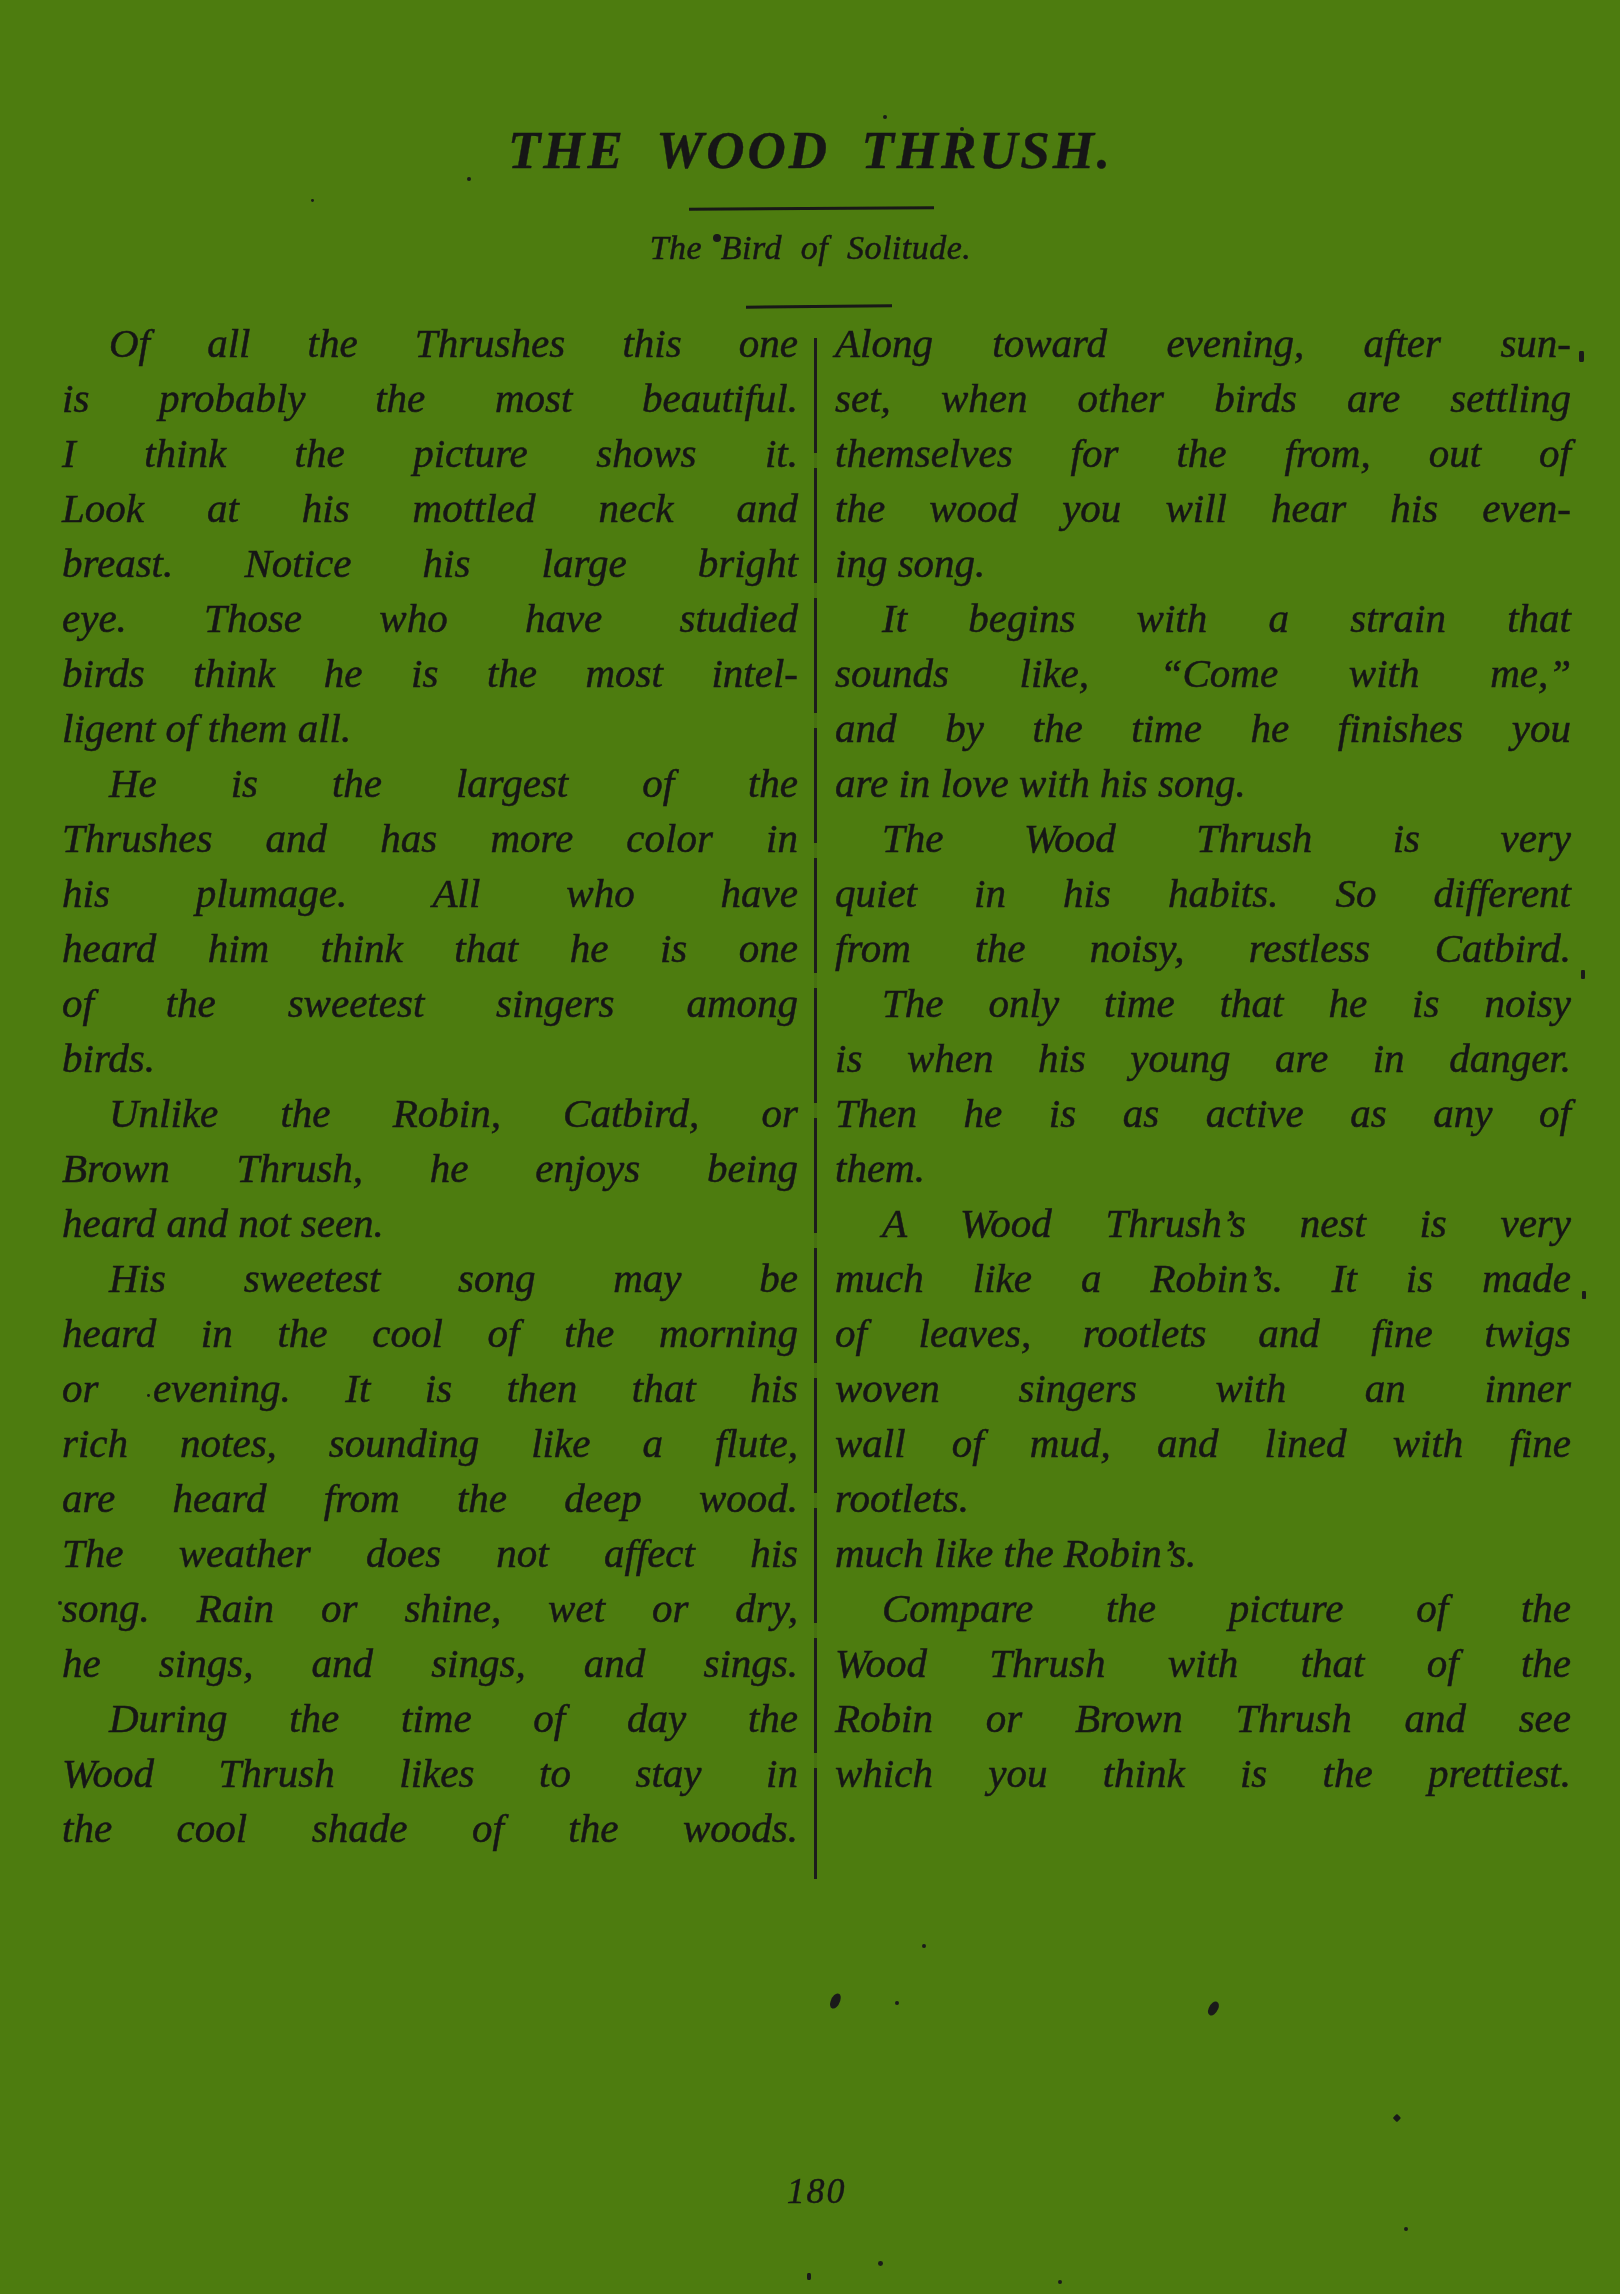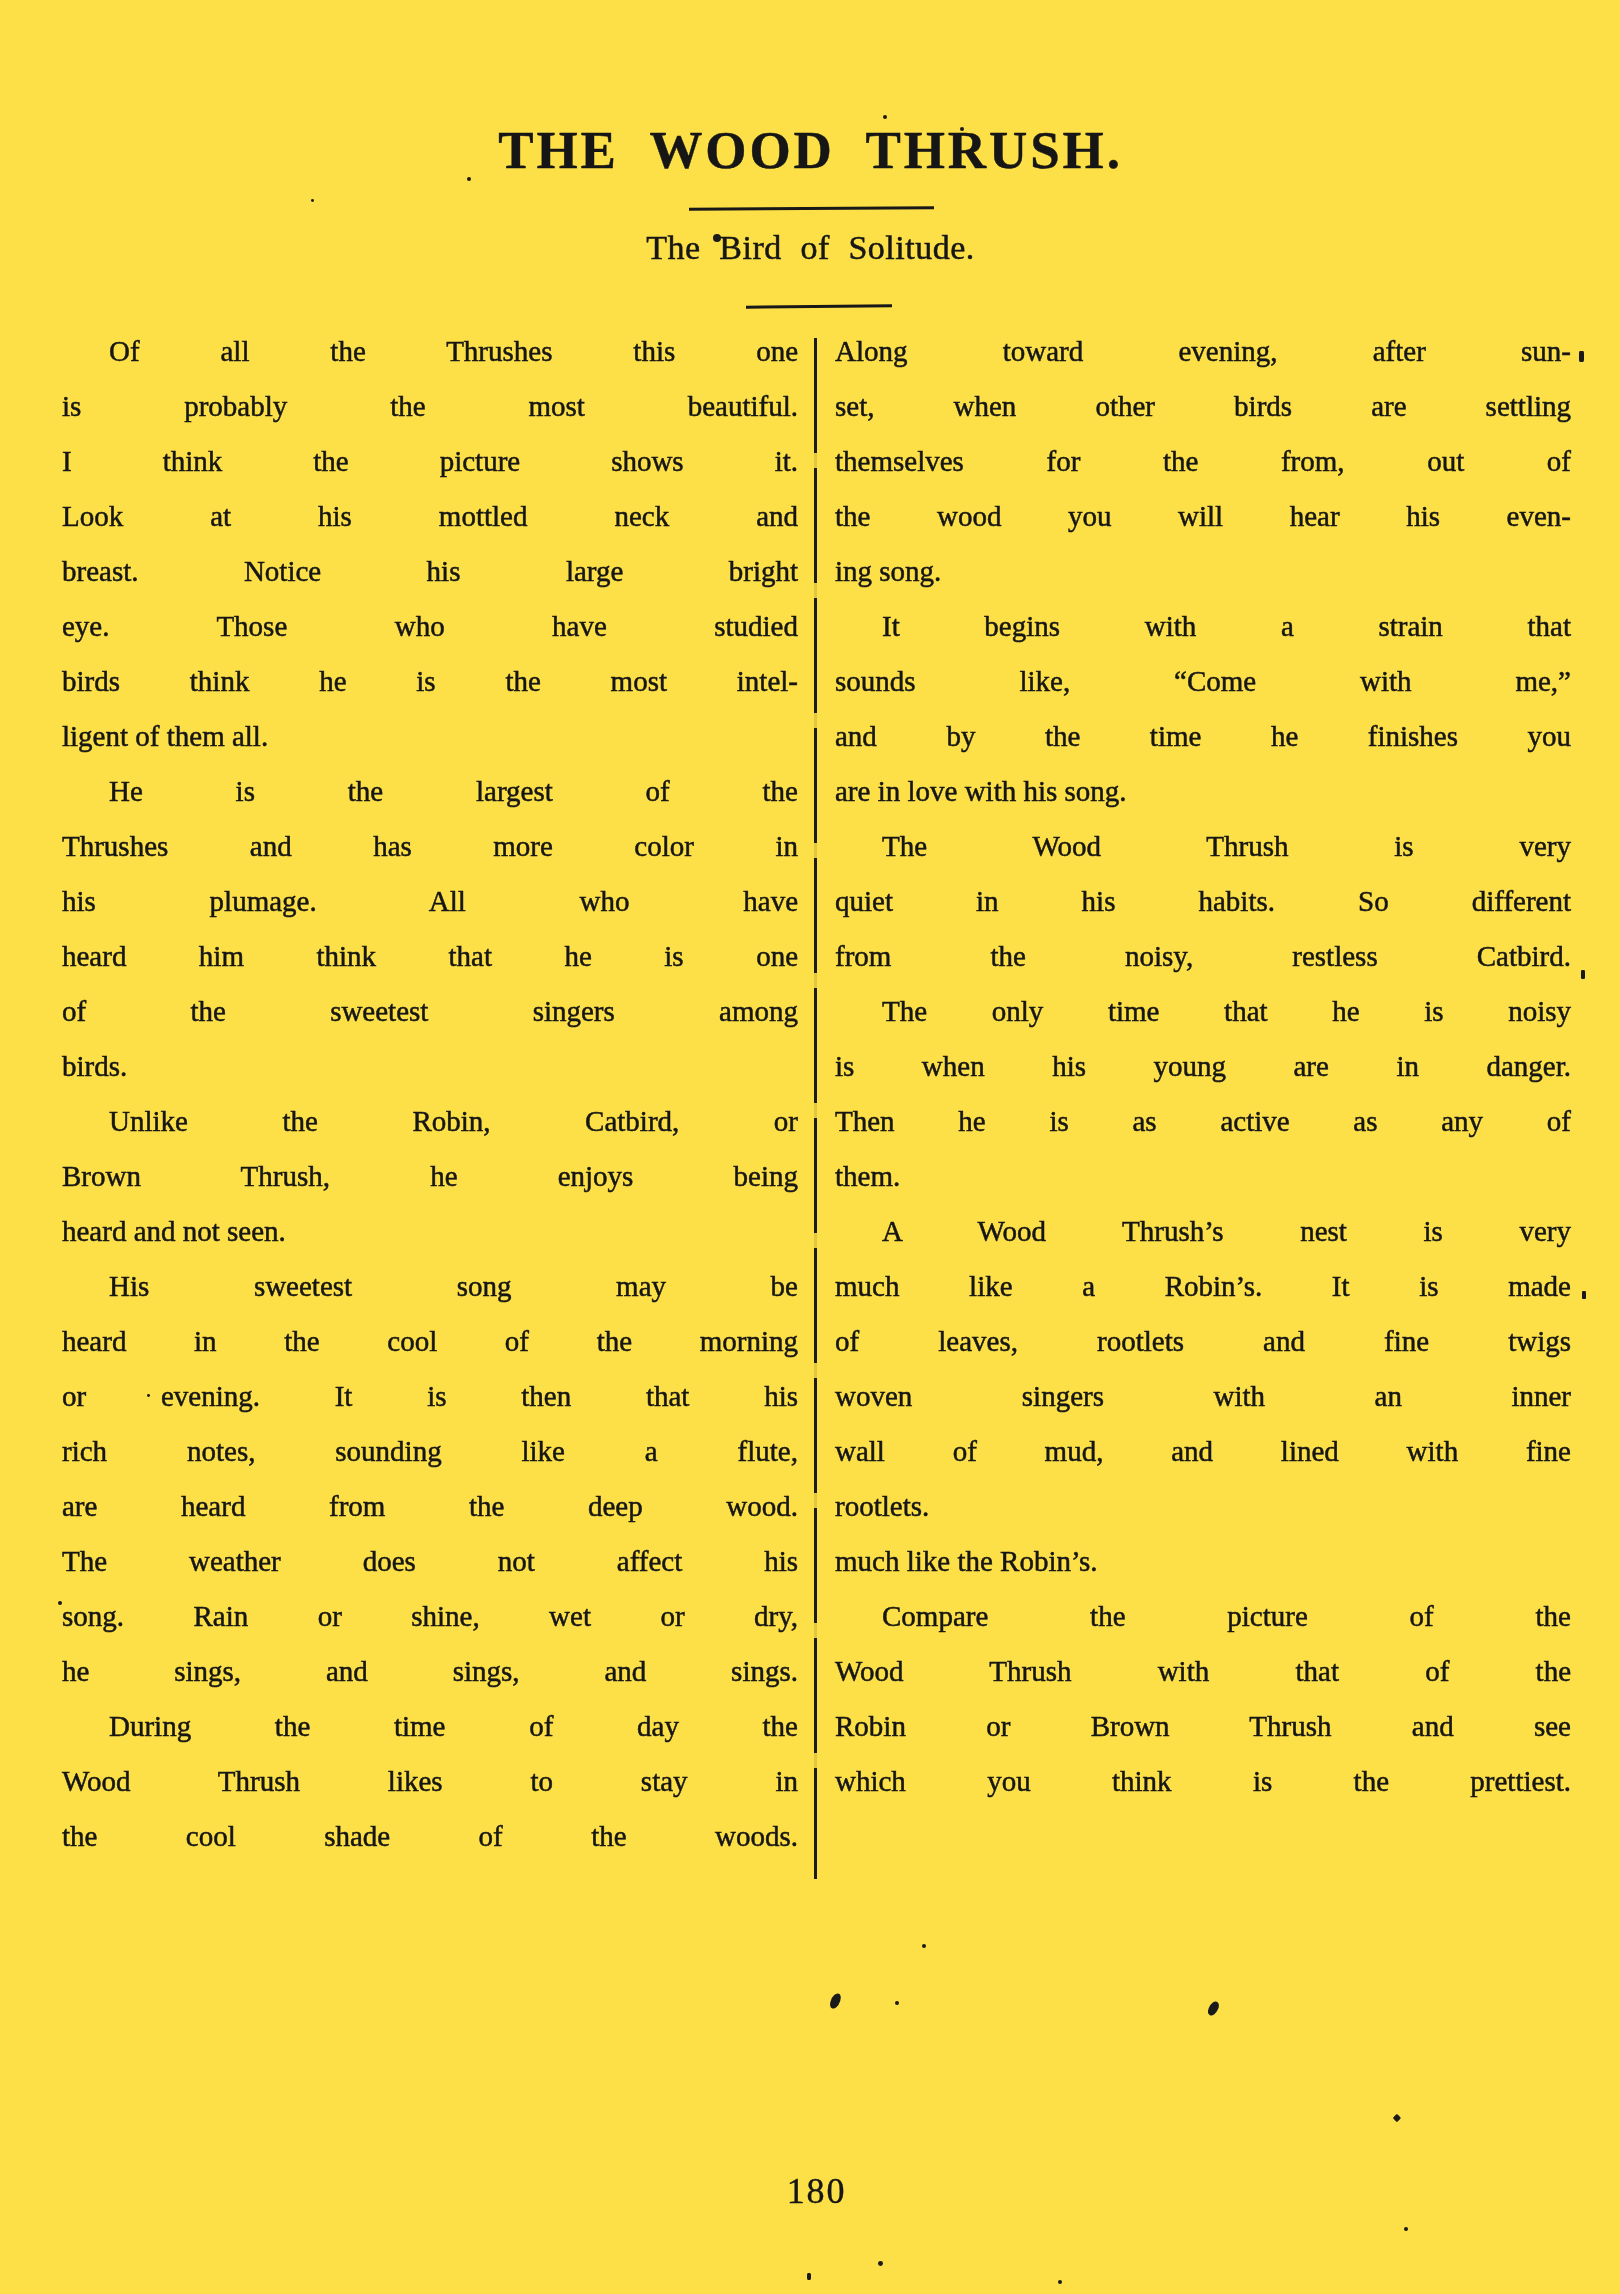--- a/index.html
+++ b/index.html
@@ -4,21 +4,21 @@
 <style>
   html,body { margin:0; padding:0; }
   body {
     width:1621px; height:2295px;
     background:#ffffff;
     font-family:"Liberation Serif", serif;
     color:#161616;
     position:relative;
     overflow:hidden;
   }
-  .page { position:absolute; inset:0; background:#fde047; }
+  .page { position:absolute; inset:0; background:#4d7c0f;font-style:italic; }
 
   
   .title {
     position:absolute; top:124px; left:0; width:1621px;
     margin:0; text-align:center;
     font-size:53px; font-weight:700; line-height:1;
     letter-spacing:2.9px; word-spacing:15.5px;
     -webkit-text-stroke:0.4px #161616;
   }
   .subtitle {
@@ -27,23 +27,23 @@
     font-size:34px; font-weight:400; line-height:1;
     letter-spacing:0.5px; word-spacing:9.7px;
     -webkit-text-stroke:0.5px #161616;
   }
   .rule { position:absolute; background:#181818; }
   .rule1 { top:207px; left:689px; width:245px; height:2.9px; transform:rotate(-0.35deg); }
   .rule2 { top:305px; left:746px; width:146px; height:2.9px; transform:rotate(-0.5deg); }
 
   
   .col {
-    position:absolute; top:324px;
+    position:absolute; top:316px;
     width:736px;
-    font-size:29px; line-height:55px;
+    font-size:41px; line-height:55px;
     -webkit-text-stroke:0.5px #161616;
   }
   .col-left  { left:62px;  }
   .col-right { left:835px; }
   .line {
     height:55px; overflow:visible;
     text-align:justify; text-align-last:justify;
     text-justify:inter-word;
     white-space:normal;
   }

